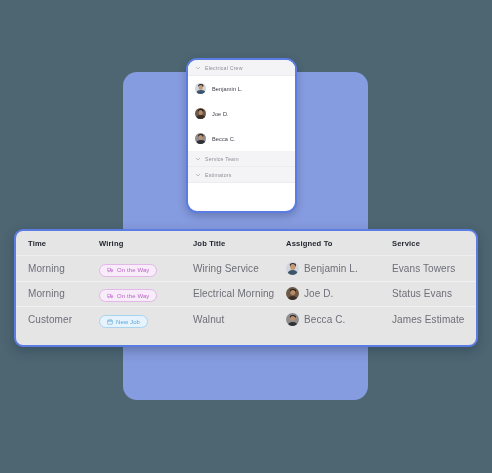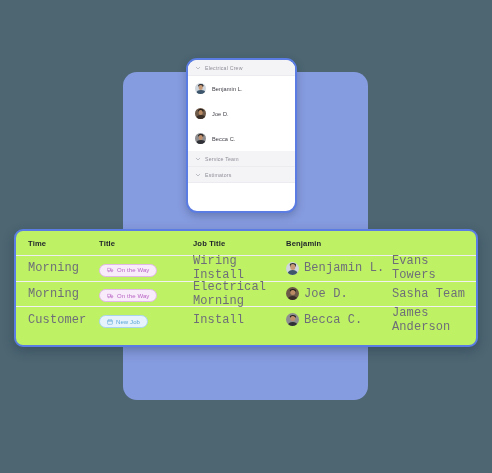--- a/index.html
+++ b/index.html
@@ -125,21 +125,21 @@
   .av-becca .head { background: #c08f6c; }
   .av-becca .hair { background: #23201f; }
 
   
   #table-card {
     position: absolute;
     left: 14px;
     top: 229px;
     width: 464px;
     height: 118px;
-    background: #bef264;
+    background: #e5e5e5;
     border: 2px solid #5b7ce2;
     border-radius: 9px;
     box-shadow: 0 4px 12px rgba(18,32,55,0.30);
     overflow: hidden;
     box-sizing: border-box;
   }
   .trow {
     display: flex;
     align-items: center;
     height: 25.5px;
@@ -161,24 +161,23 @@
   .c-assign { width: 106px; flex: 0 0 106px; }
   .c-cust   { flex: 1 1 auto; }
 
   .th {
     font-size: 7.6px;
     font-weight: bold;
     color: #1f222b;
     letter-spacing: 0.15px;
   }
   .td {
-    font-size: 12px;
+    font-size: 10px;
     color: #6e6e79;
     letter-spacing: 0.1px;
-    font-family: Liberation Mono, monospace;
   }
 
   .assign-cell {
     display: flex;
     align-items: center;
     gap: 5px;
   }
 
   
   .pill {
@@ -268,41 +267,42 @@
     </span>
     <span>Estimators</span>
   </div>
 
 </div>
 
 <div id="table-card">
 
   <div class="trow head">
     <div class="th c-time">Time</div>
-    <div class="th c-status">Title</div>
+    <div class="th c-status">Wiring</div>
     <div class="th c-job">Job Title</div>
-    <div class="th c-cust">Benjamin</div>
+    <div class="th c-assign">Assigned To</div>
+    <div class="th c-cust">Service</div>
   </div>
 
   <div class="trow body">
     <div class="td c-time">Morning</div>
     <div class="c-status">
       <span class="pill onway">
         <span>
           <svg viewBox="0 0 16 12" width="7" height="6">
               <path d="M1 2.2h7.2v5.6H1z" fill="none" stroke="#b863c4" stroke-width="1.1" stroke-linejoin="round"></path>
               <path d="M8.2 4h3.1l2.4 2.1v1.7H8.2z" fill="none" stroke="#b863c4" stroke-width="1.1" stroke-linejoin="round"></path>
               <circle cx="4" cy="9" r="1.3" fill="none" stroke="#b863c4" stroke-width="1.1"></circle>
               <circle cx="11" cy="9" r="1.3" fill="none" stroke="#b863c4" stroke-width="1.1"></circle>
             </svg>
         </span>
         <span>On the Way</span>
       </span>
     </div>
-    <div class="td c-job">Wiring Install</div>
+    <div class="td c-job">Wiring Service</div>
     <div class="c-assign assign-cell">
       <span class="avatar av-ben" style="width:13px;height:13px;">
         <span class="bg"></span>
           <span class="body"></span>
           <span class="hair"></span>
           <span class="head"></span>
       </span>
       <span class="td">Benjamin L.</span>
     </div>
     <div class="td c-cust">Evans Towers</div>
@@ -326,43 +326,43 @@
     <div class="td c-job">Electrical Morning</div>
     <div class="c-assign assign-cell">
       <span class="avatar av-joe" style="width:13px;height:13px;">
         <span class="bg"></span>
           <span class="body"></span>
           <span class="hair"></span>
           <span class="head"></span>
       </span>
       <span class="td">Joe D.</span>
     </div>
-    <div class="td c-cust">Sasha Team</div>
+    <div class="td c-cust">Status Evans</div>
   </div>
 
   <div class="trow body last">
     <div class="td c-time">Customer</div>
     <div class="c-status">
       <span class="pill newjob">
         <span>
           <svg viewBox="0 0 12 12" width="6" height="6">
               <rect x="1.2" y="2.2" width="9.6" height="8.4" rx="1.2" fill="none" stroke="#5aa6d8" stroke-width="1.1"></rect>
               <path d="M1.2 4.6h9.6" stroke="#5aa6d8" stroke-width="1.1"></path>
               <path d="M3.8 1.2v2M8.2 1.2v2" stroke="#5aa6d8" stroke-width="1.1" stroke-linecap="round"></path>
             </svg>
         </span>
         <span>New Job</span>
       </span>
     </div>
-    <div class="td c-job">Install</div>
+    <div class="td c-job">Walnut</div>
     <div class="c-assign assign-cell">
       <span class="avatar av-becca" style="width:13px;height:13px;">
         <span class="bg"></span>
           <span class="body"></span>
           <span class="hair"></span>
           <span class="head"></span>
       </span>
       <span class="td">Becca C.</span>
     </div>
-    <div class="td c-cust">James Anderson</div>
+    <div class="td c-cust">James Estimate</div>
   </div>
 
 </div>
 
 </body></html>

